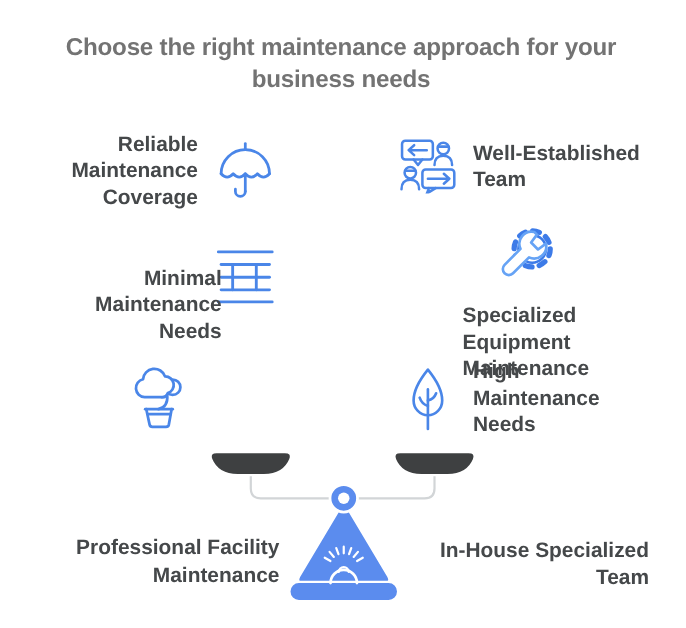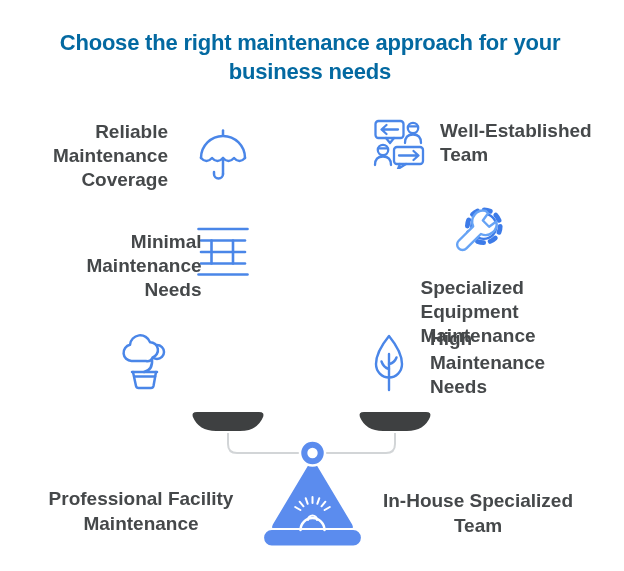--- a/index.html
+++ b/index.html
@@ -2,41 +2,41 @@
 <html><head>
 <meta charset="utf-8">
 <style>
   html,body{margin:0;padding:0;background:#fff;}
   .canvas{
     position:relative;width:624px;height:571px;background:#ffffff;
     font-family:"Liberation Sans",sans-serif;overflow:hidden;
   }
   .title{
     position:absolute;top:28px;left:0;width:620px;text-align:center;
-    font-size:22px;line-height:29px;font-weight:bold;color:#0369a1;
+    font-size:22px;line-height:29px;font-weight:bold;color:#737373;
     white-space:pre-line;letter-spacing:-0.2px;
   }
   .item{position:absolute;display:flex;align-items:center;}
   .item .label{
     font-size:19px;line-height:24px;font-weight:bold;color:#45484a;
     white-space:pre-line;
   }
-  .item.side-left{justify-content:flex-end;text-align:right;gap:28px;}
+  .item.side-left{justify-content:flex-end;text-align:right;gap:16px;}
   .item.side-right{justify-content:flex-start;text-align:left;gap:14px;}
   .icon-slot{flex:0 0 auto;width:54px;display:flex;align-items:center;justify-content:center;}
   .l1{top:120px;left:38px;width:212px;}
   .l2{top:214px;left:38px;width:212px;height:72px;}
   .l3{top:312px;left:38px;width:212px;height:78px;flex-direction:column;}
-  .r1{top:110px;left:372px;width:232px;height:66px;}
+  .r1{top:110px;left:362px;width:232px;height:66px;align-items:flex-end;}
   .r2{top:206px;left:362px;width:232px;height:80px;flex-direction:column;}
   .r3{top:324px;left:362px;width:232px;height:78px;}
   .scale-svg{position:absolute;left:187px;top:397px;width:250px;height:162px;}
   .scale-option{
     position:absolute;font-size:19px;line-height:25px;font-weight:bold;
-    color:#45484a;text-align:center;white-space:pre-line;
+    color:#45484a;text-align:right;white-space:pre-line;
   }
   .opt-left{left:28px;top:486px;width:226px;}
   .opt-right{left:366px;top:488px;width:224px;}
   svg{display:block;}
 </style>
 </head>
 <body>
 
 <div class="canvas">
 

